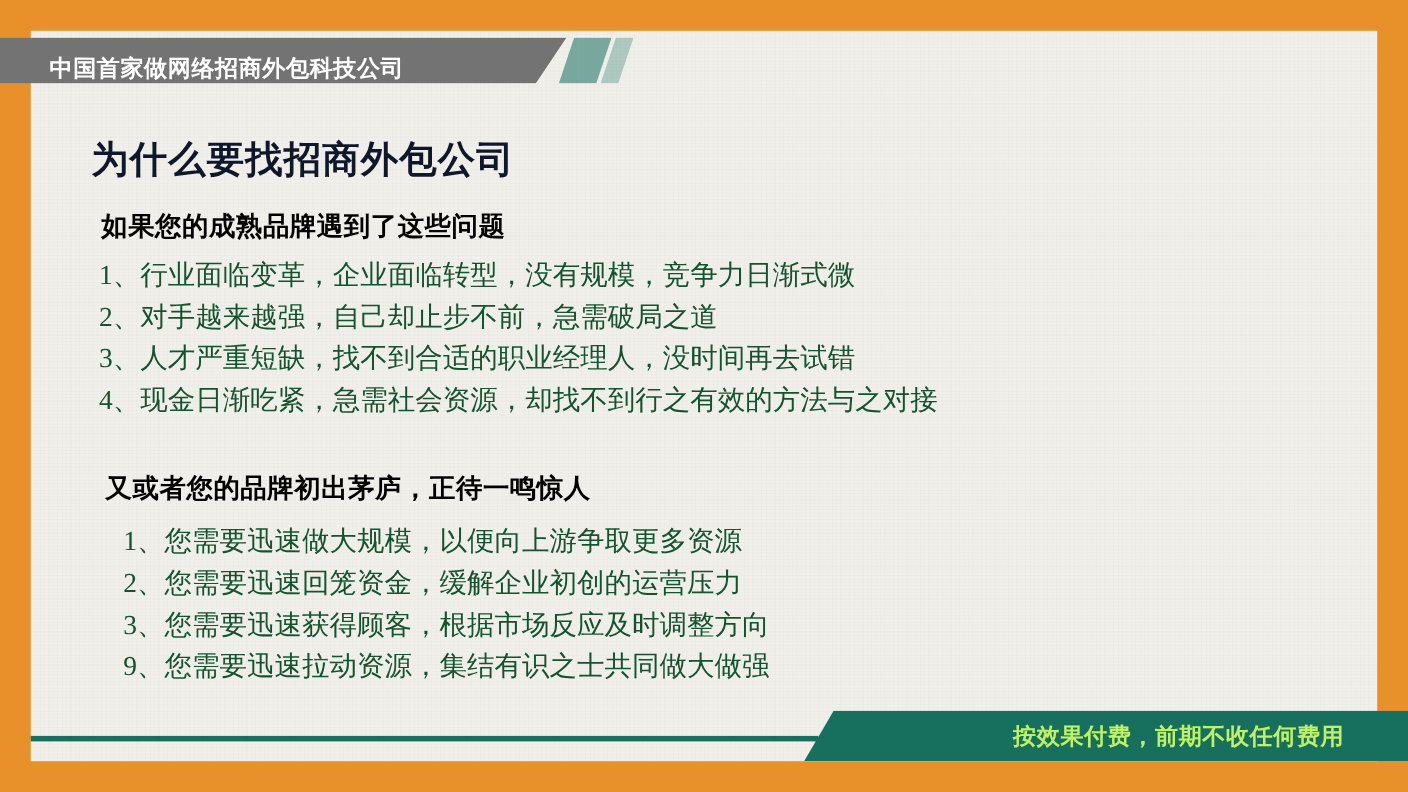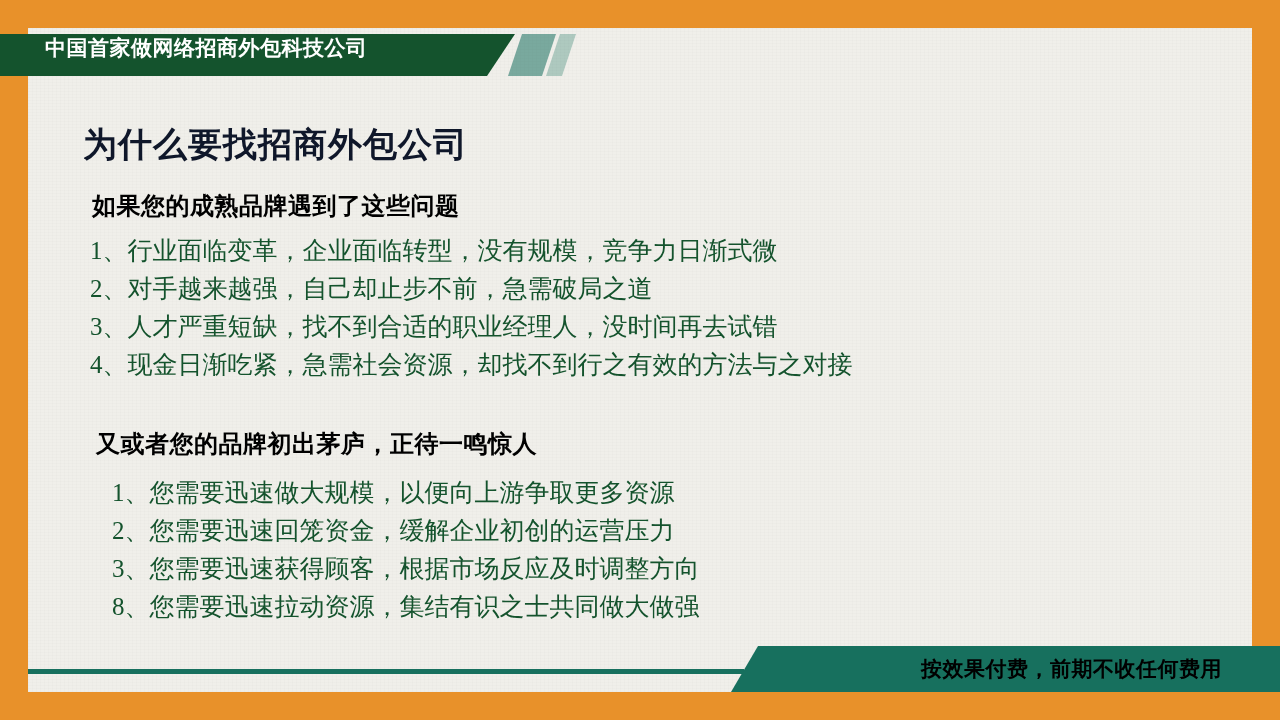--- a/index.html
+++ b/index.html
@@ -33,24 +33,24 @@
       repeating-linear-gradient(90deg, rgba(0,0,0,0.012) 0px, rgba(0,0,0,0.012) 1px, rgba(255,255,255,0) 1px, rgba(255,255,255,0) 4px);
   }
 
   
   #ribbon {
     position: absolute;
     left: 0;
     top: 34px;
     width: 515px;
     height: 42px;
-    background: #14532d;
+    background: #737373;
     clip-path: polygon(0 0, 515px 0, 487px 42px, 0 42px);
     display: flex;
-    align-items: flex-start;
+    align-items: flex-end;
   }
   #ribbon .ribbon-text {
     color: #FFFFFF;
     font-size: 21px;
     font-weight: bold;
     letter-spacing: 0.5px;
     margin-left: 45px;
     white-space: nowrap;
   }
   
@@ -117,21 +117,21 @@
     bottom: 28px;
     width: 1280px;
     height: 46px;
     background: #17705E;
     clip-path: polygon(758px 0, 1280px 0, 1280px 46px, 731px 46px);
     display: flex;
     align-items: center;
     justify-content: flex-end;
   }
   #bottom-bar .bar-text {
-    color: #000000;
+    color: #bef264;
     font-size: 21px;
     font-weight: bold;
     letter-spacing: 0.5px;
     margin-right: 58px;
     white-space: nowrap;
   }
   
   #bottom-rule {
     position: absolute;
     left: 28px;
@@ -174,21 +174,21 @@
     <span class="line">3、人才严重短缺，找不到合适的职业经理人，没时间再去试错</span>
     <span class="line">4、现金日渐吃紧，急需社会资源，却找不到行之有效的方法与之对接</span>
   </div>
 
   <div class="section-header" id="sec2-header">又或者您的品牌初出茅庐，正待一鸣惊人</div>
 
   <div class="body-list" id="sec2-list">
     <span class="line">1、您需要迅速做大规模，以便向上游争取更多资源</span>
     <span class="line">2、您需要迅速回笼资金，缓解企业初创的运营压力</span>
     <span class="line">3、您需要迅速获得顾客，根据市场反应及时调整方向</span>
-    <span class="line">8、您需要迅速拉动资源，集结有识之士共同做大做强</span>
+    <span class="line">9、您需要迅速拉动资源，集结有识之士共同做大做强</span>
   </div>
 
   <div id="bottom-rule"></div>
   <div id="bottom-rule2"></div>
 
   <div id="bottom-bar">
     <span class="bar-text">按效果付费，前期不收任何费用</span>
   </div>
 
 </div>

